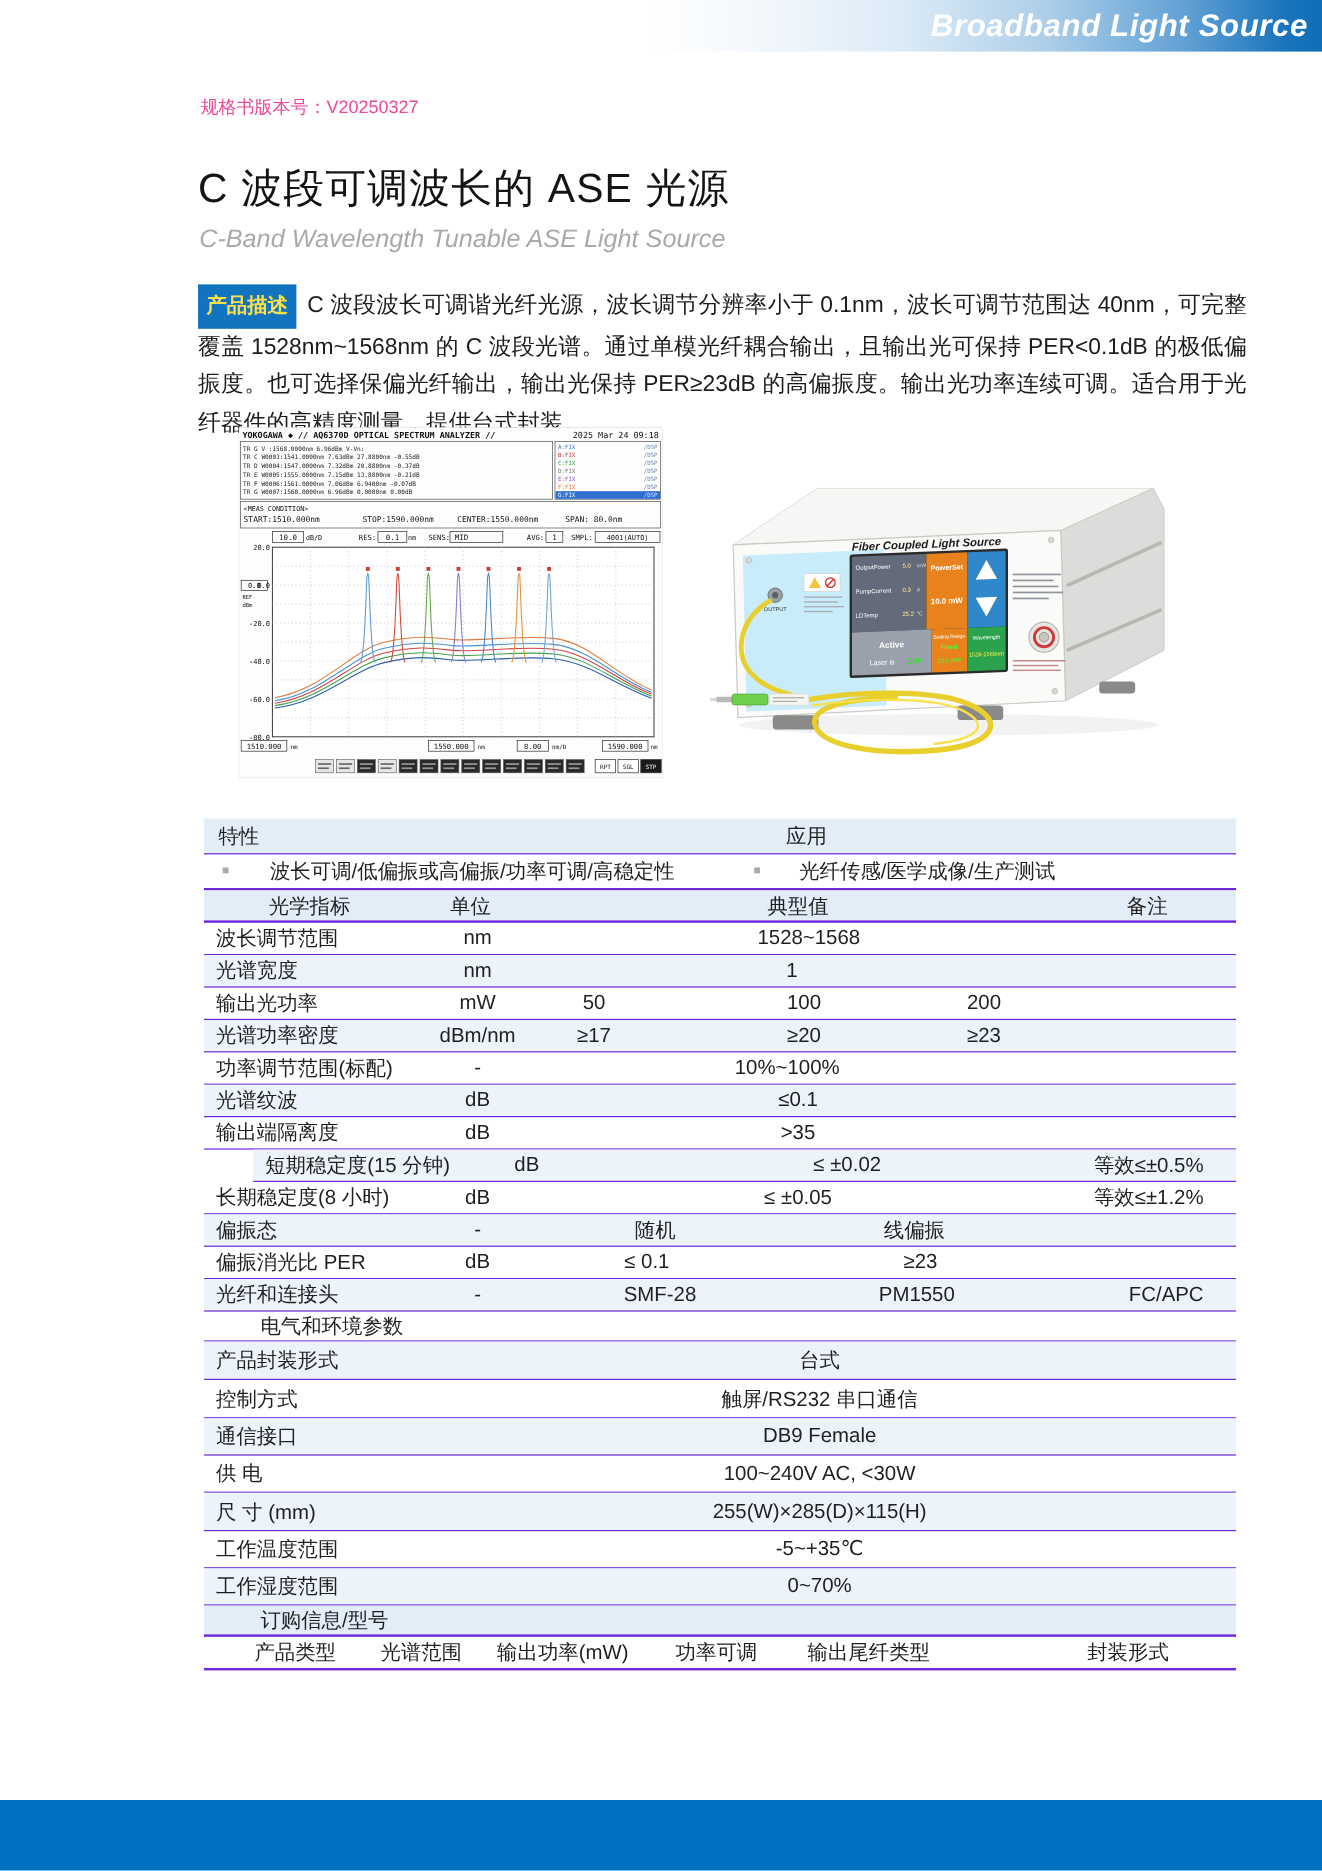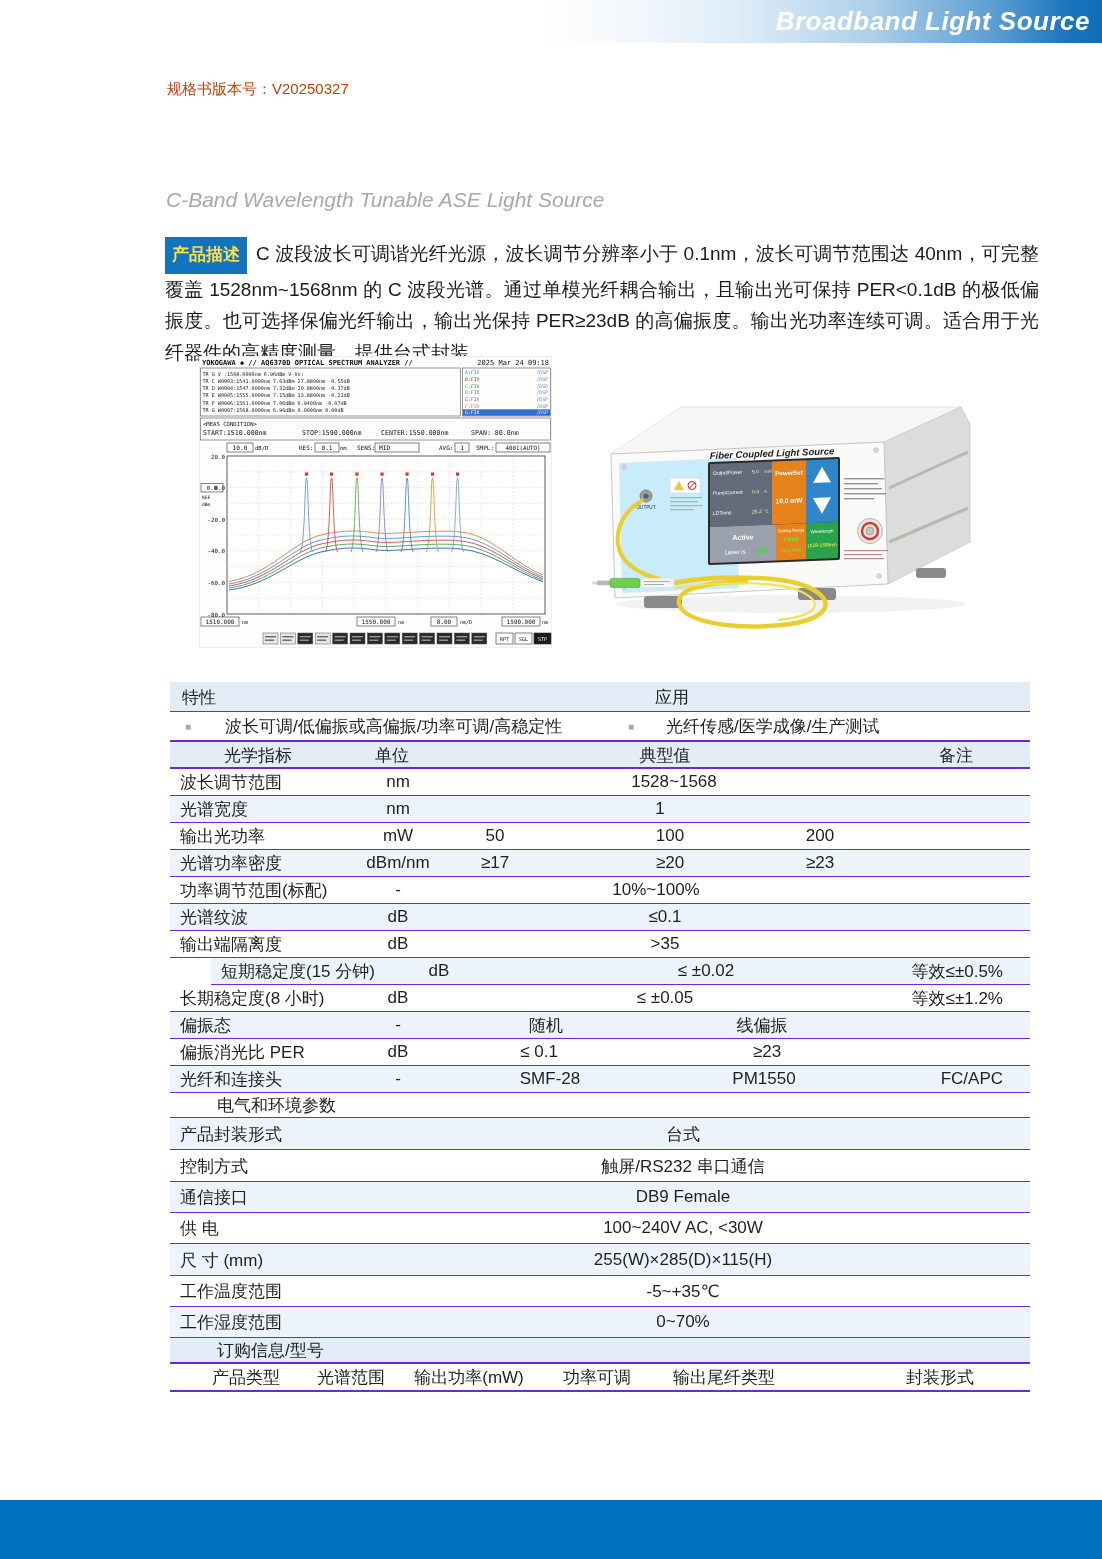--- a/index.html
+++ b/index.html
@@ -2,21 +2,21 @@
 <html><head>
 <meta charset="utf-8">
 <style>
   html,body{margin:0;padding:0;background:#ffffff;}
   .page{position:relative;width:1102px;height:1559px;background:#ffffff;overflow:hidden;
         font-family:"Liberation Sans","DejaVu Sans",sans-serif;}
   .banner{position:absolute;left:0;top:0;width:1102px;height:43px;
     background:linear-gradient(90deg,#ffffff 0%,#ffffff 49%,#f2f7fc 58%,#dcebf7 68%,#aecfe9 79%,#5e9fd3 90%,#1b74bc 97%,#0e6eb8 100%);}
   .banner-text{position:absolute;right:12px;top:0;line-height:43px;color:#ffffff;
     font-size:26px;font-weight:bold;font-style:italic;letter-spacing:.5px;}
-  .version{position:absolute;left:167px;top:80px;font-size:15px;color:#c2410c;}
+  .version{position:absolute;left:167px;top:80px;font-size:15px;color:#ec4899;}
   .title{position:absolute;left:165px;top:134px;font-size:34px;color:#141414;font-weight:500;letter-spacing:1px;}
   .subtitle{position:absolute;left:166px;top:188px;font-size:21px;color:#a9a9a9;font-style:italic;}
   .desc{position:absolute;left:165px;top:237px;width:874px;font-size:19px;line-height:31.5px;
         color:#1c1c1c;text-align:justify;}
   .badge{display:inline-block;background:#1273be;color:#fde047;font-size:17px;font-weight:bold;
          padding:2px 7px 3px 7px;margin-right:9px;}
   .osa{position:absolute;left:199px;top:356px;}
   .device{position:absolute;left:586px;top:392px;}
   .spec-table{position:absolute;left:170px;top:682px;width:860px;}
   .trow{position:relative;border-bottom:1px solid #6d28d9;box-sizing:border-box;}
@@ -32,20 +32,21 @@
 <body>
 
 <div class="page">
 
   <div class="banner">
     <span class="banner-text">Broadband Light Source</span>
   </div>
 
   <div class="version">规格书版本号：V20250327</div>
 
+  <div class="title">C 波段可调波长的 ASE 光源</div>
   <div class="subtitle">C-Band Wavelength Tunable ASE Light Source</div>
 
   <div class="desc"><span class="badge">产品描述</span><span>C 波段波长可调谐光纤光源，波长调节分辨率小于 0.1nm，波长可调节范围达 40nm，可完整覆盖 1528nm~1568nm 的 C 波段光谱。通过单模光纤耦合输出，且输出光可保持 PER&lt;0.1dB 的极低偏振度。也可选择保偏光纤输出，输出光保持 PER≥23dB 的高偏振度。输出光功率连续可调。适合用于光纤器件的高精度测量，提供台式封装。</span></div>
 
   <svg class="osa" width="353" height="292" viewBox="0 0 353 292">
     <rect x="0" y="0" width="353" height="292" fill="#fdfdfd" stroke="#cccccc" stroke-width="0.6"></rect>
     <text x="3" y="9" font-size="7" font-weight="bold" fill="#111">YOKOGAWA ◆ // AQ6370D OPTICAL SPECTRUM ANALYZER //</text>
     <text x="350" y="9" font-size="7" text-anchor="end" fill="#111">2025 Mar 24 09:18</text>
 
     <rect x="1.5" y="12" width="260" height="48" fill="none" stroke="#555" stroke-width="0.6"></rect>

